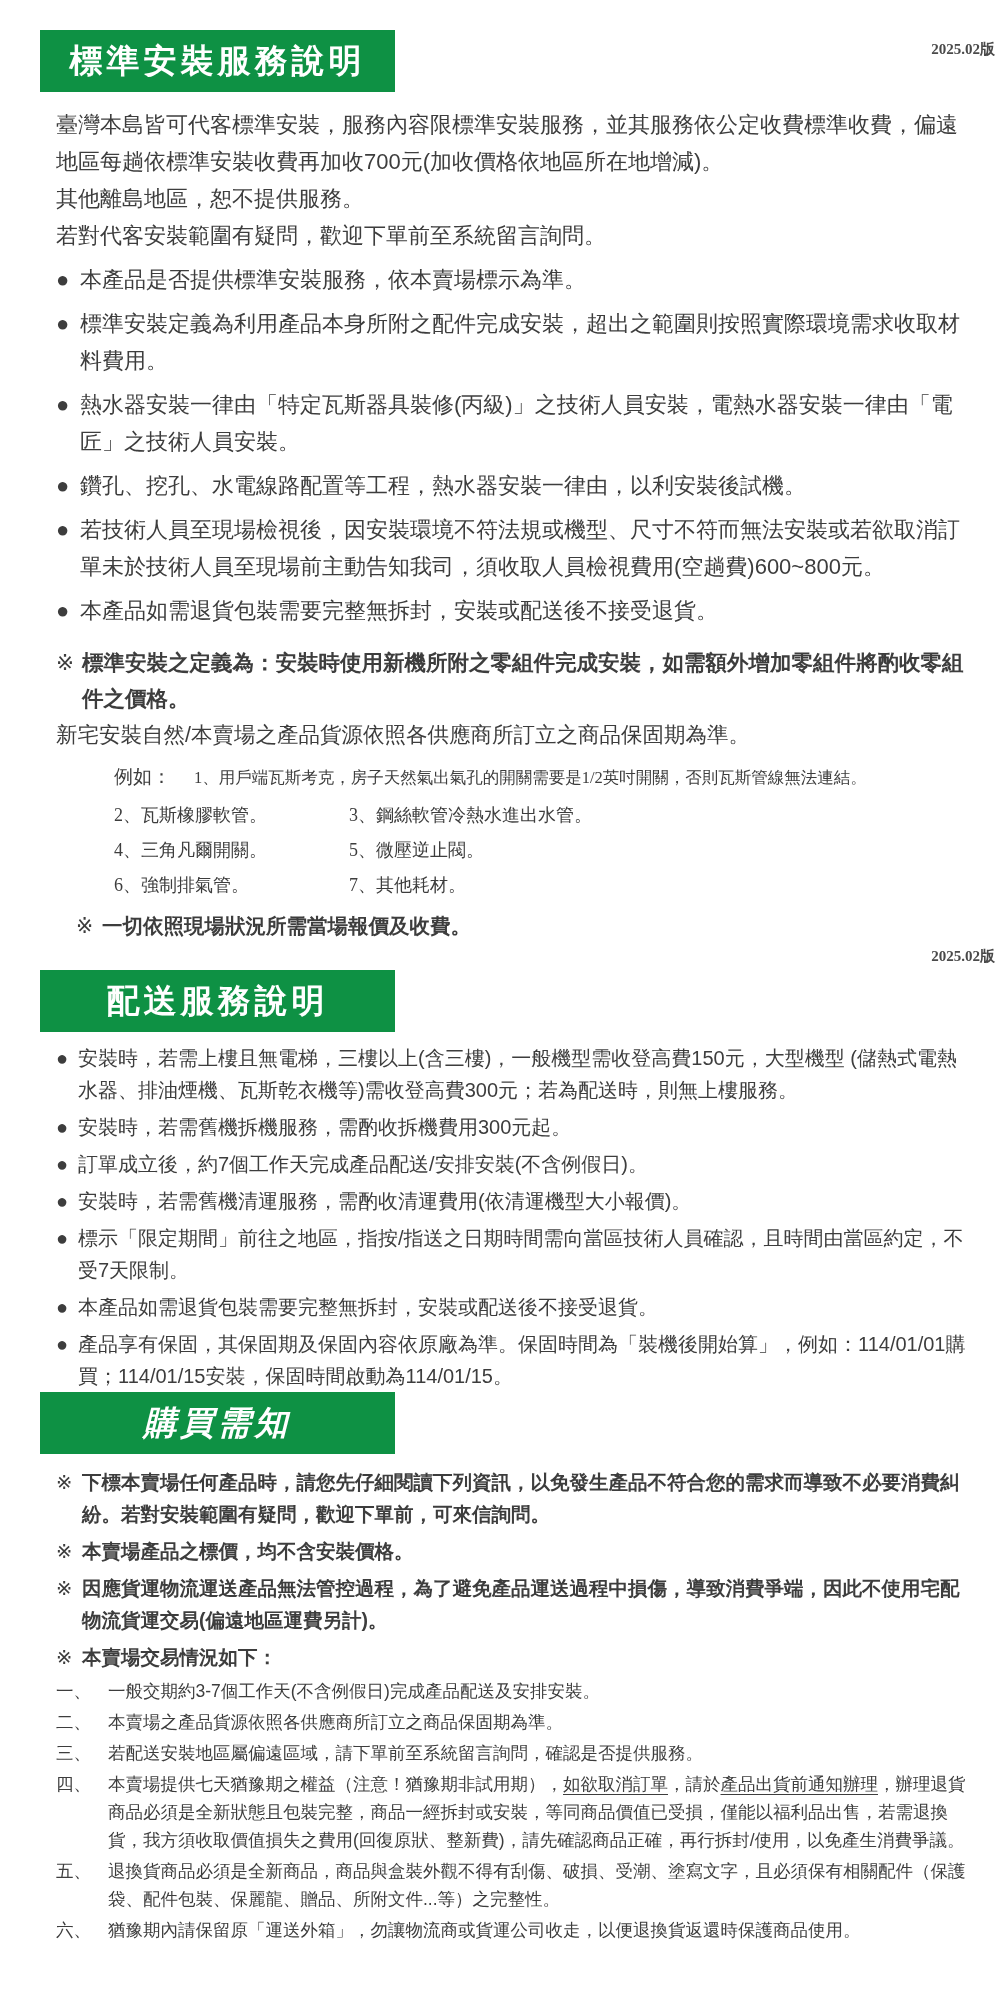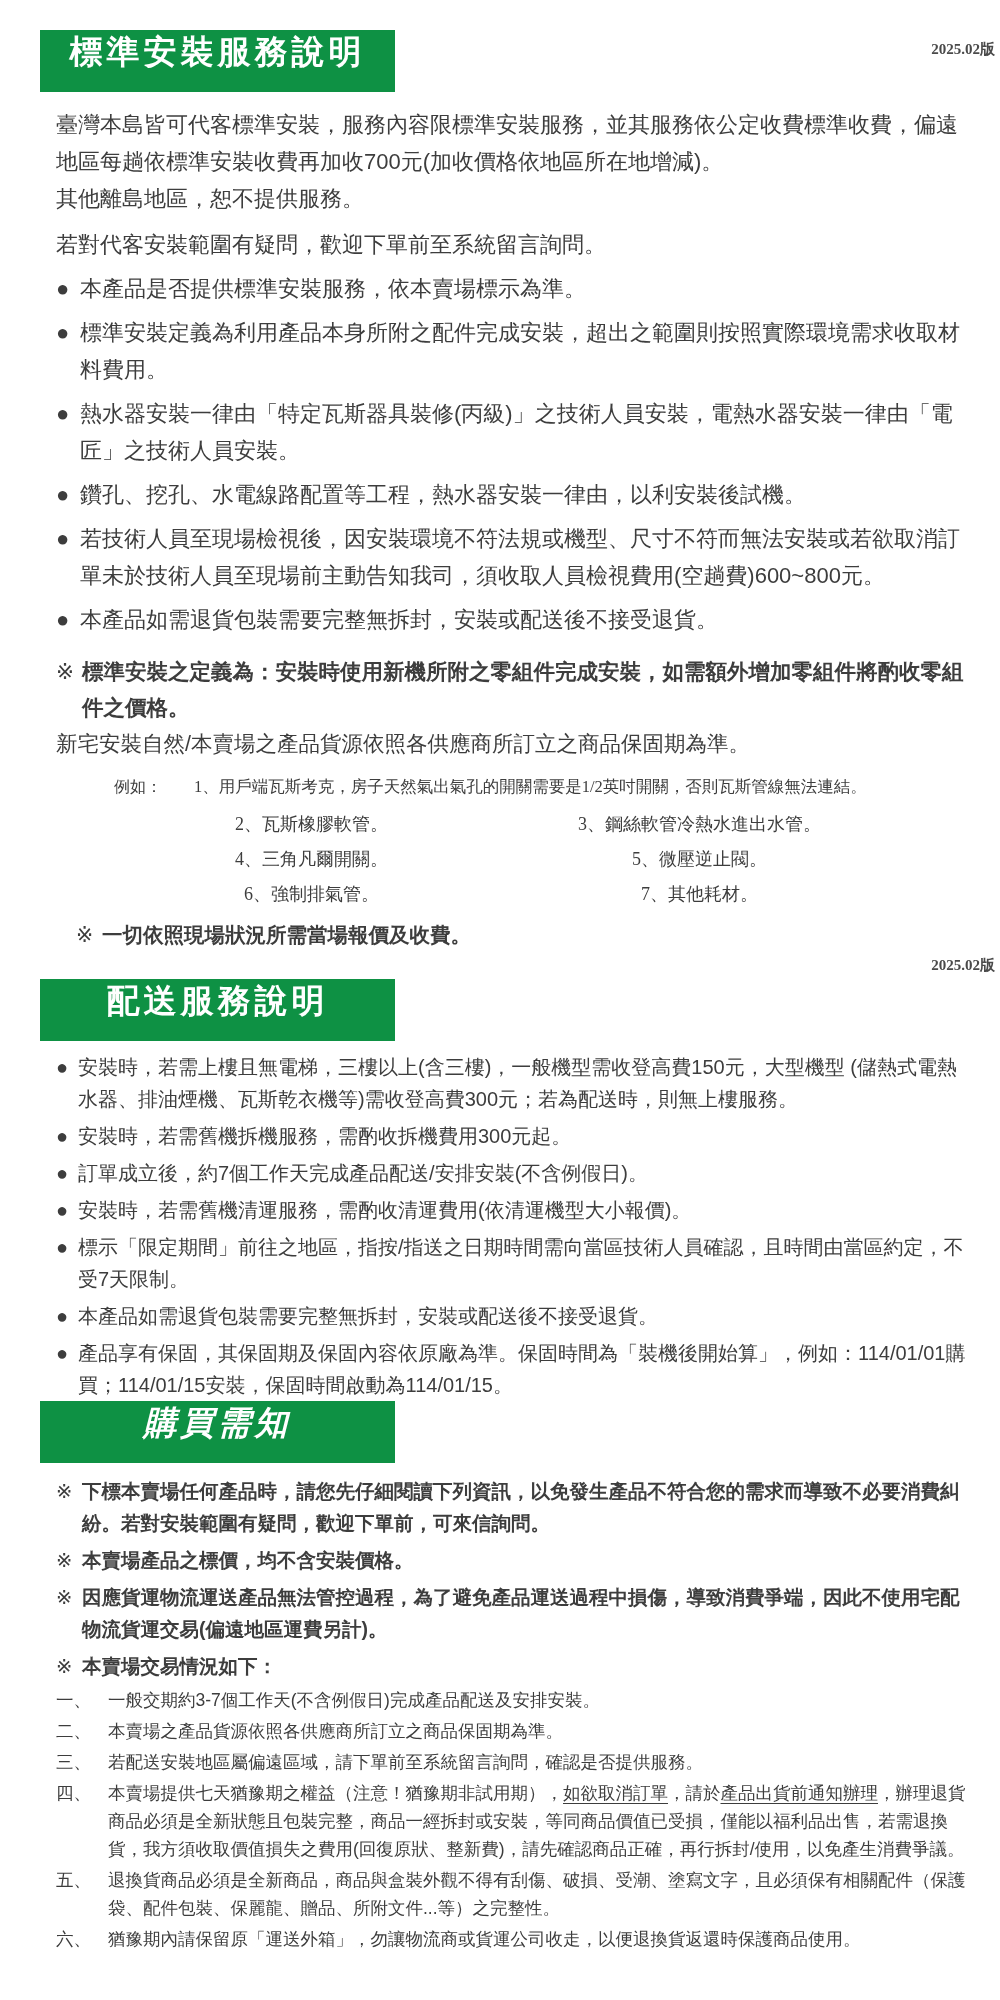--- a/index.html
+++ b/index.html
@@ -16,46 +16,46 @@
     font-family:"Liberation Serif","DejaVu Serif",serif;
     font-weight:bold;font-size:15px;color:#4a4a4a;
     text-align:right;padding-right:5px;
   }
   .version-top{position:absolute;top:10px;right:0;left:0;}
 
   
   .sec-header{
     background:#0e9144;color:#ffffff;
     width:355px;height:62px;margin-left:40px;
-    display:flex;align-items:flex-start;justify-content:center;
+    display:flex;align-items:center;justify-content:center;
     font-size:33px;font-weight:bold;letter-spacing:4px;
   }
 
   .content{padding:0 30px 0 56px;}
 
   
   .s1 p{margin:0;font-size:22px;line-height:37px;}
   .s1 .intro1{margin-top:14px;}
-  .s1 .intro3{margin-top:9px;}
+  .s1 .intro3{}
   .bullet{display:flex;align-items:flex-start;}
   .bullet .mark{flex:0 0 24px;}
   .bullet .txt{flex:1;}
   .s1 .bullet{margin-top:7px;font-size:22px;line-height:37px;}
   .note{display:flex;align-items:flex-start;}
   .note .mark{flex:0 0 26px;}
   .note .txt{flex:1;font-weight:bold;}
   .s1 .note-def{margin-top:16px;font-size:21.5px;line-height:36px;}
   .s1 .note-extra{margin-top:7px;margin-left:26px;font-size:21.5px;line-height:36px;}
 
   .examples{margin-top:10px;margin-left:58px;}
   .ex-first{display:flex;align-items:baseline;}
-  .ex-label{font-size:16px;flex:0 0 80px;}
+  .ex-label{font-size:19px;flex:0 0 80px;}
   .ex-first .ex-txt{flex:1;font-size:16.5px;line-height:29px;
     font-family:"Liberation Serif","DejaVu Serif",serif;}
-  .ex-pairs{margin-left:80px;text-align:center;}
+  .ex-pairs{}
   .ex-row{display:grid;grid-template-columns:235px auto;margin-top:11px;
     font-size:18px;line-height:24px;
     font-family:"Liberation Serif","DejaVu Serif",serif;}
   .s1 .note-final{margin-top:12px;margin-left:20px;font-size:20.5px;line-height:34px;}
 
   
   .s2{margin-top:4px;}
   .s2 .version{margin-bottom:4px;}
   .s2 .bullet{font-size:20px;line-height:32px;margin-top:5px;}
   .s2 .bullet .mark{flex:0 0 22px;}

